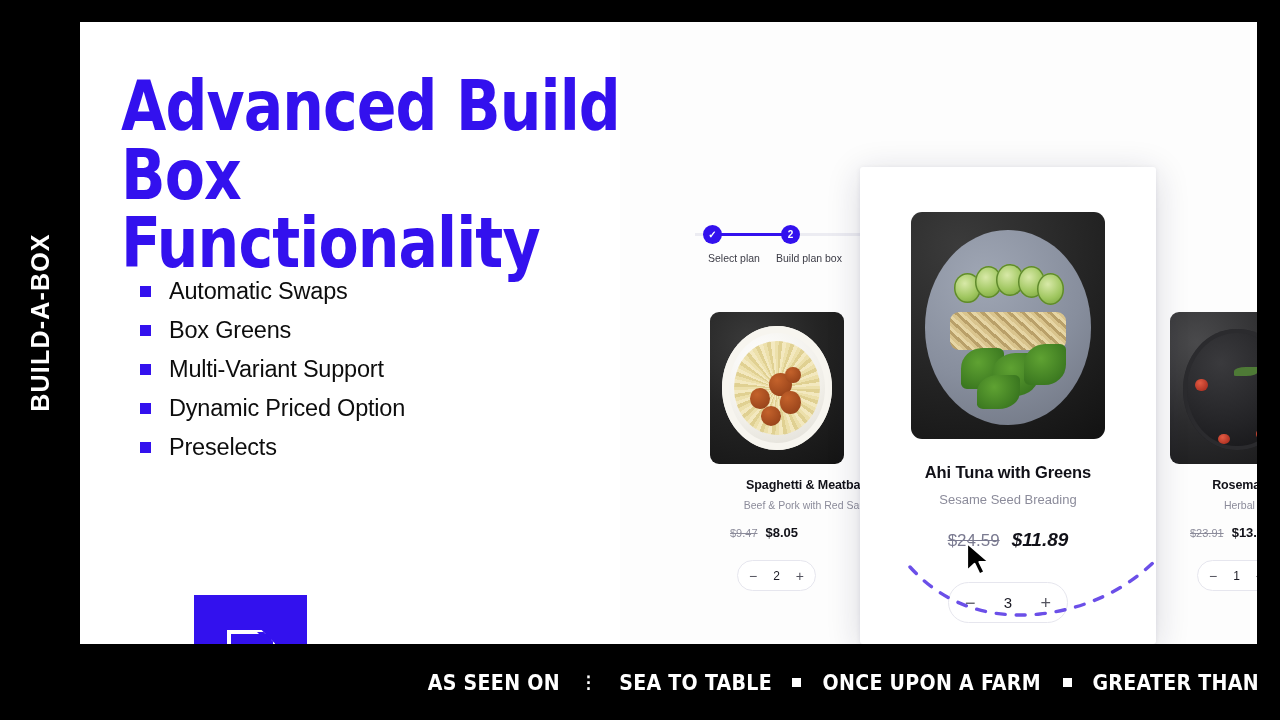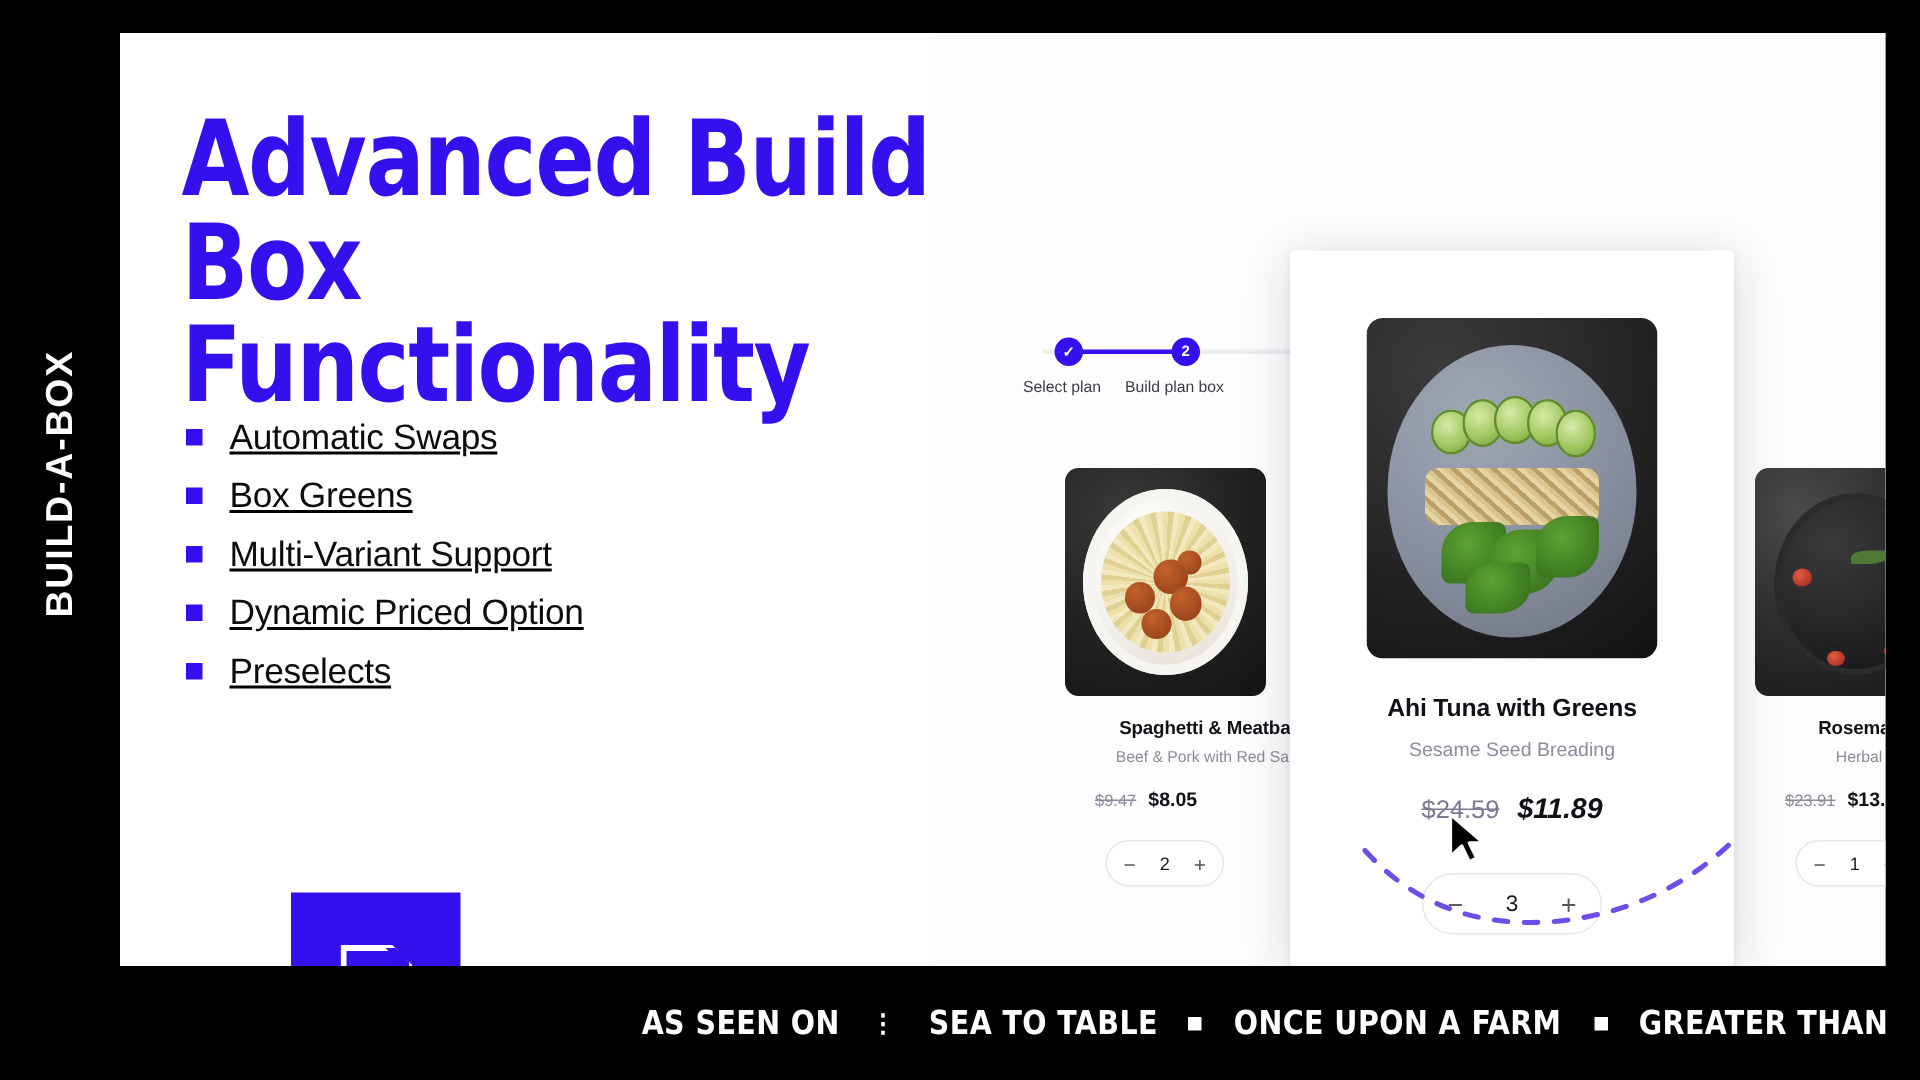--- a/index.html
+++ b/index.html
@@ -42,21 +42,21 @@
     font-size: 70px;
     line-height: 0.98;
     font-weight: 700;
     letter-spacing: -1px;
     font-family: "Liberation Sans Narrow", "DejaVu Sans Condensed", "Liberation Sans", sans-serif;
     transform: scaleX(0.93);
     transform-origin: left top;
   }
 
   
-  .bullets { position: absolute; left: 44px; top: 250px; text-decoration: underline; }
+  .bullets { position: absolute; left: 60px; top: 250px; }
   .bullet-row {
     display: flex; align-items: center;
     height: 39px;
   }
   .bullet-sq {
     width: 11px; height: 11px;
     background: #3311ee;
     margin-right: 18px;
     flex: 0 0 auto;
   }
@@ -110,21 +110,21 @@
     position: absolute; top: 0;
     width: 19px; height: 19px; border-radius: 50%;
     background: #3311ee; color: #fff;
     display: flex; align-items: center; justify-content: center;
     font-size: 10px; font-weight: 700;
   }
   .step-dot.one { left: 8px; }
   .step-dot.two { left: 86px; }
   .step-cap {
     position: absolute; top: 27px;
-    font-size: 10.5px; color: #3c3c46; white-space: nowrap;
+    font-size: 10.5px; color: #3c3c46; white-space: nowrap; margin-left: 26px;
   }
   .step-cap.one { left: -13px; }
   .step-cap.two { left: 55px; }
 
   
   .cards { position: absolute; left: 0; top: 0; width: 637px; height: 622px; }
 
   .card {
     position: absolute;
     width: 200px;

